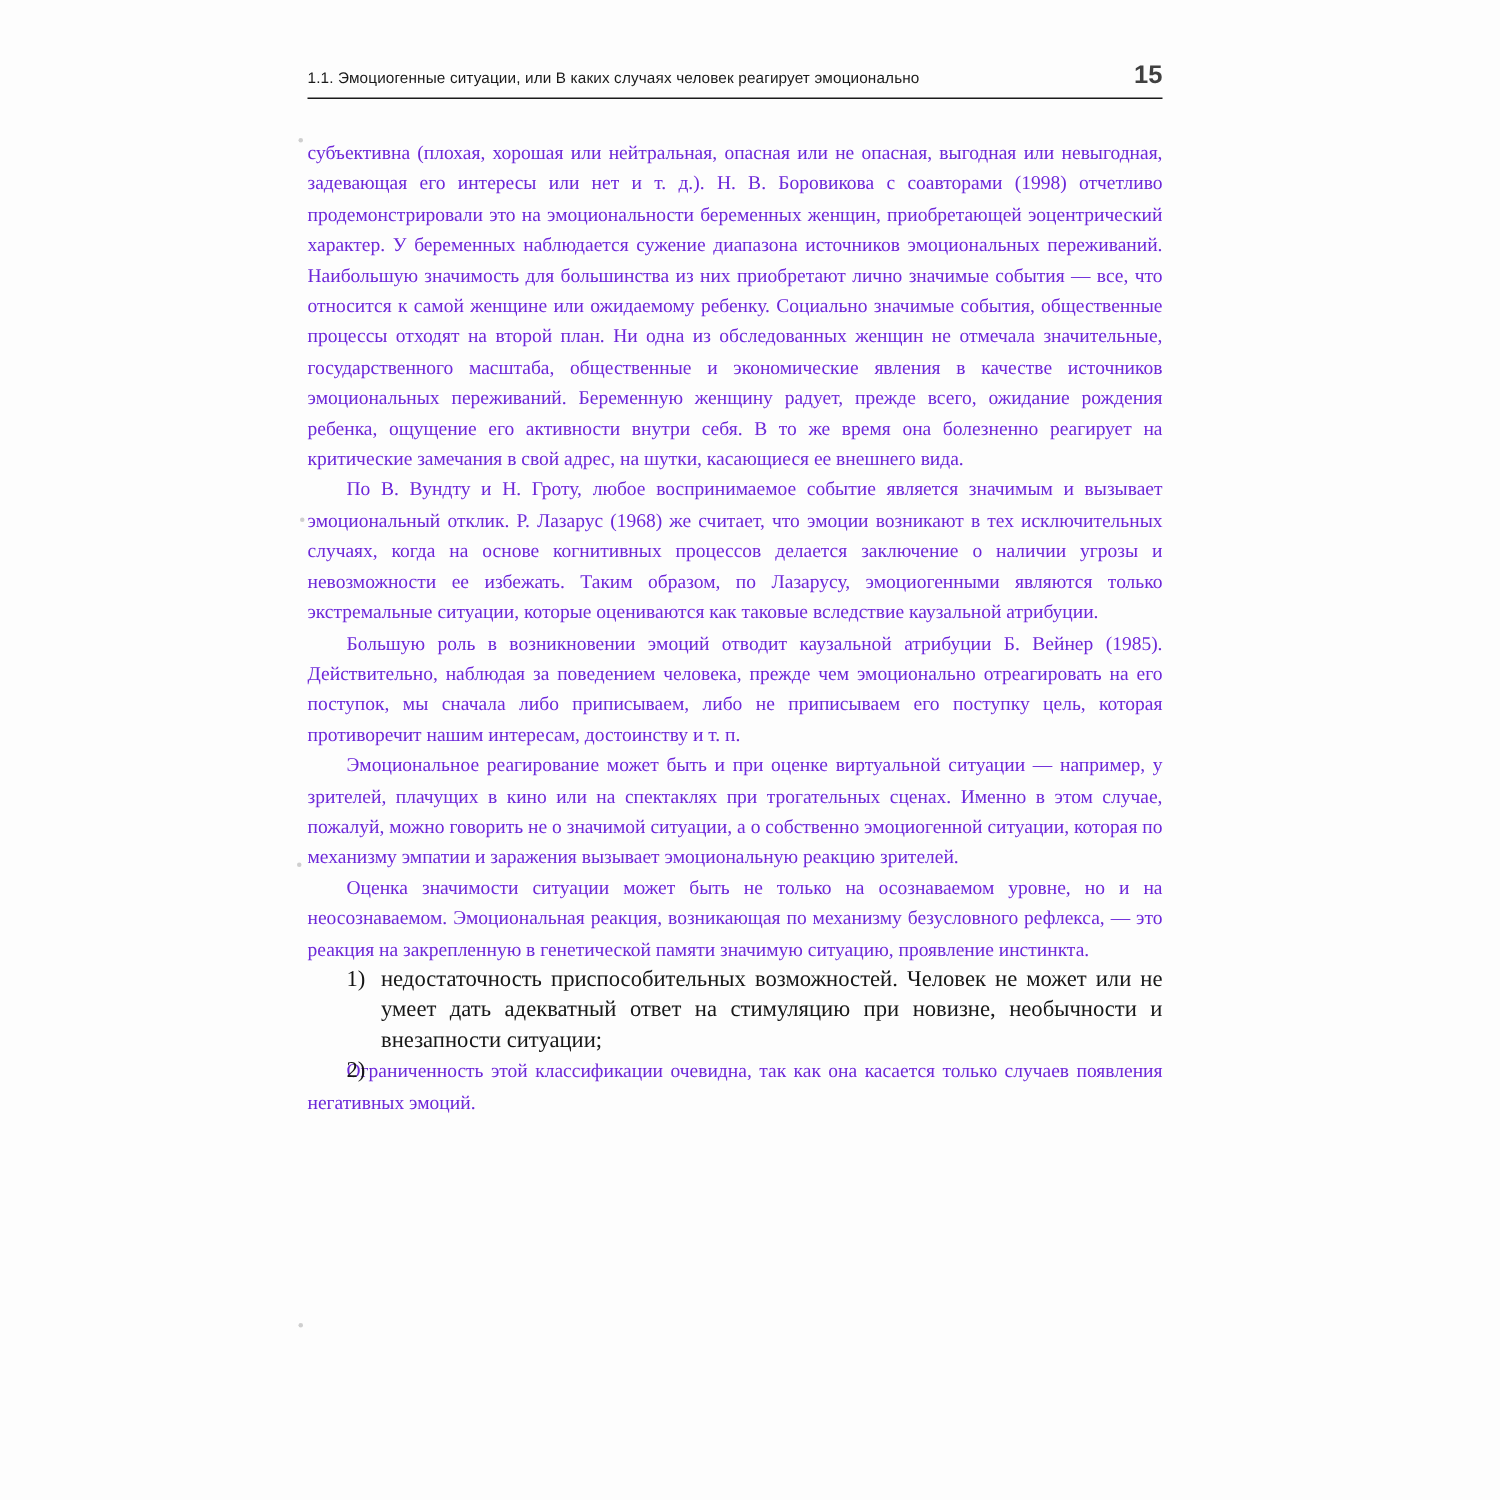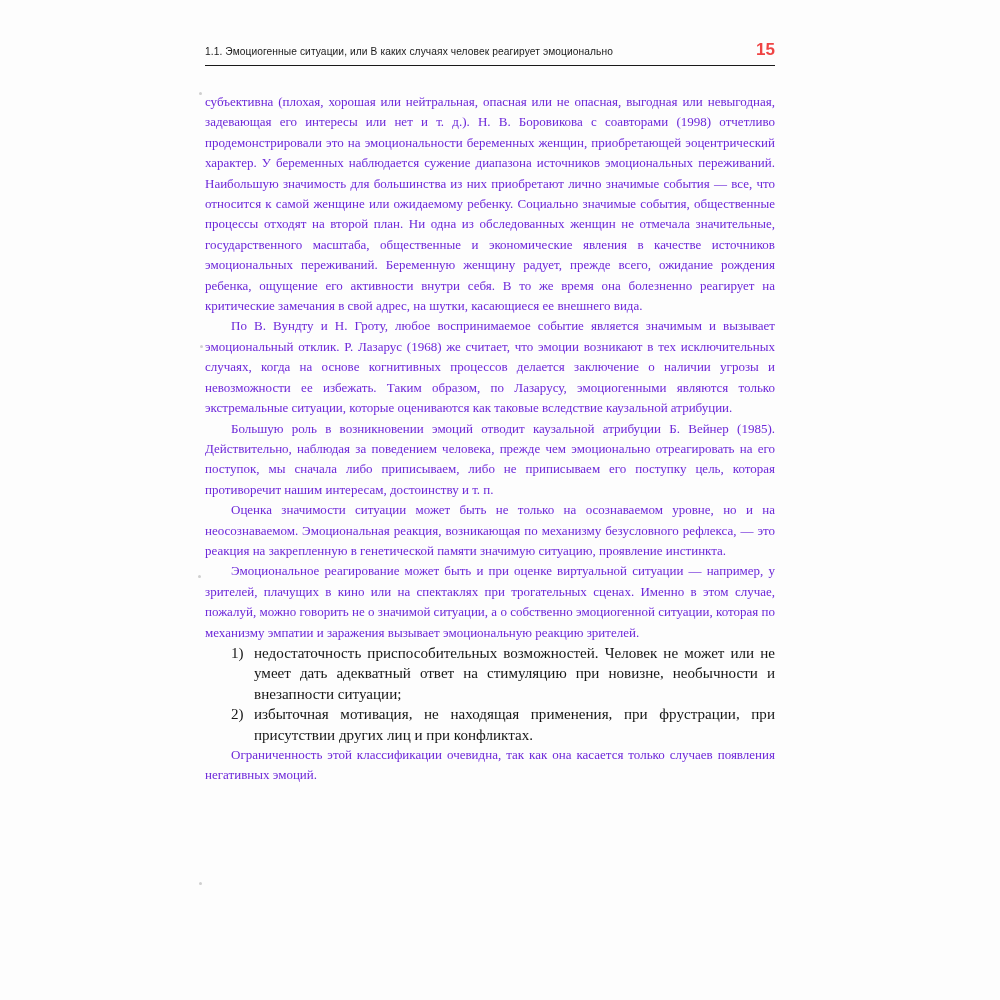--- a/index.html
+++ b/index.html
@@ -39,21 +39,21 @@
     font-family: "Liberation Sans", sans-serif;
     font-size: 10.2px;
     letter-spacing: 0.1px;
     color: #1a1a1a;
     white-space: nowrap;
   }
   .running-head .page-number {
     font-family: "Liberation Sans", sans-serif;
     font-size: 17px;
     font-weight: bold;
-    color: #ef4444;
+    color: #404040;
     margin-left: 14px;
   }
   .body-text p {
     margin: 0;
     font-size: 13px;
     line-height: 20.4px;
     text-align: justify;
     text-indent: 26px;
     hyphens: auto;
     color: #6d28d9;
@@ -102,31 +102,30 @@
     <div class="running-head">
       <span class="head-text">1.1. Эмоциогенные ситуации, или В каких случаях человек реагирует эмоционально</span>
       <span class="page-number">15</span>
     </div>
 
     <div class="body-text">
 
       <p class="no-indent">субъективна (плохая, хорошая или нейтральная, опасная или не опасная, выгодная или невыгодная, задевающая его интересы или нет и т. д.). Н. В. Боровикова с соавторами (1998) отчетливо продемонстрировали это на эмоциональности беременных женщин, приобретающей эоцентрический характер. У беременных наблюдается сужение диапазона источников эмоциональных переживаний. Наибольшую значимость для большинства из них приобретают лично значимые события — все, что относится к самой женщине или ожидаемому ребенку. Социально значимые события, общественные процессы отходят на второй план. Ни одна из обследованных женщин не отмечала значительные, государственного масштаба, общественные и экономические явления в качестве источников эмоциональных переживаний. Беременную женщину радует, прежде всего, ожидание рождения ребенка, ощущение его активности внутри себя. В то же время она болезненно реагирует на критические замечания в свой адрес, на шутки, касающиеся ее внешнего вида.</p>
       <p>По В. Вундту и Н. Гроту, любое воспринимаемое событие является значимым и вызывает эмоциональный отклик. Р. Лазарус (1968) же считает, что эмоции возникают в тех исключительных случаях, когда на основе когнитивных процессов делается заключение о наличии угрозы и невозможности ее избежать. Таким образом, по Лазарусу, эмоциогенными являются только экстремальные ситуации, которые оцениваются как таковые вследствие каузальной атрибуции.</p>
       <p>Большую роль в возникновении эмоций отводит каузальной атрибуции Б. Вейнер (1985). Действительно, наблюдая за поведением человека, прежде чем эмоционально отреагировать на его поступок, мы сначала либо приписываем, либо не приписываем его поступку цель, которая противоречит нашим интересам, достоинству и т. п.</p>
+      <p>Эмоциональное реагирование может быть и при оценке виртуальной ситуации — например, у зрителей, плачущих в кино или на спектаклях при трогательных сценах. Именно в этом случае, пожалуй, можно говорить не о значимой ситуации, а о собственно эмоциогенной ситуации, которая по механизму эмпатии и заражения вызывает эмоциональную реакцию зрителей.</p>
       <p>Оценка значимости ситуации может быть не только на осознаваемом уровне, но и на неосознаваемом. Эмоциональная реакция, возникающая по механизму безусловного рефлекса, — это реакция на закрепленную в генетической памяти значимую ситуацию, проявление инстинкта.</p>
-      <p>Эмоциональное реагирование может быть и при оценке виртуальной ситуации — например, у зрителей, плачущих в кино или на спектаклях при трогательных сценах. Именно в этом случае, пожалуй, можно говорить не о значимой ситуации, а о собственно эмоциогенной ситуации, которая по механизму эмпатии и заражения вызывает эмоциональную реакцию зрителей.</p>
 
       <ol class="numbered">
         <li>
           <span class="marker">1)</span>
           <span>недостаточность приспособительных возможностей. Человек не может или не умеет дать адекватный ответ на стимуляцию при новизне, необычности и внезапности ситуации;</span>
         </li>
         <li>
           <span class="marker">2)</span>
-          <span>избыточная мотивация, не находящая применения, при фрустрации, при присутствии других лиц и при конфликтах.</span>
         </li>
       </ol>
 
       <p>Ограниченность этой классификации очевидна, так как она касается только случаев появления негативных эмоций.</p>
 
     </div>
   </div>
 </div>
 
 </body></html>

